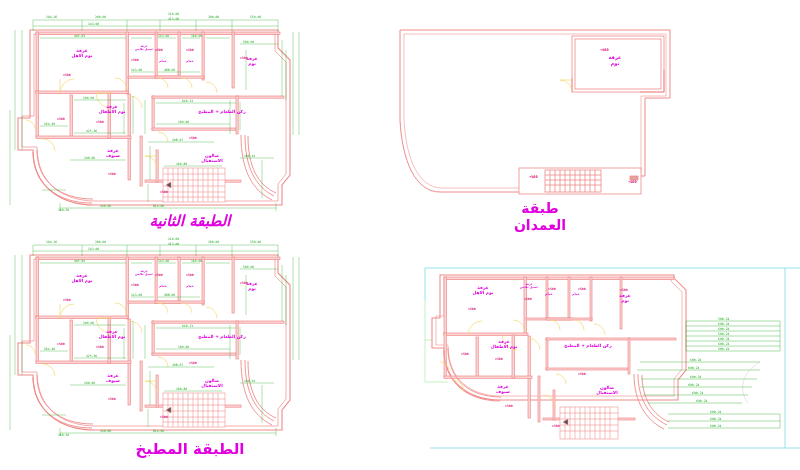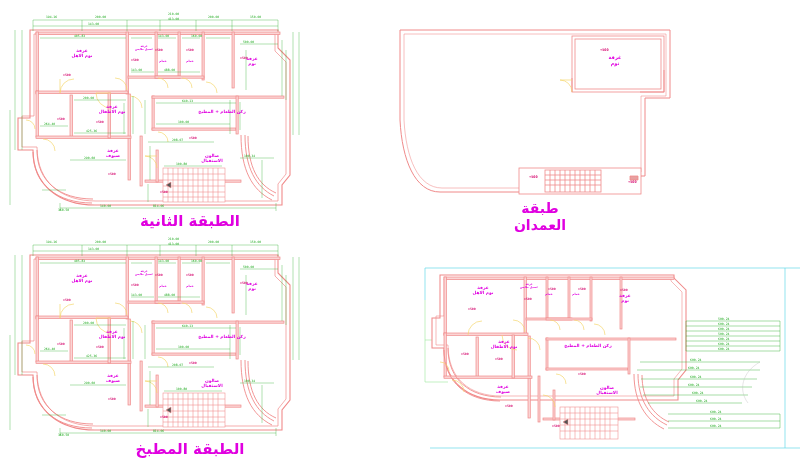--- a/index.html
+++ b/index.html
@@ -12,21 +12,21 @@
   .plan-title{
     position:absolute;
     color:#e000e0;
     font-family:"DejaVu Sans","Liberation Sans",sans-serif;
     font-weight:bold;
     white-space:pre;
     text-align:center;
     letter-spacing:1px;
     direction:rtl;
   }
-  #title-second{left:60px;top:212px;width:260px;font-size:15px;}
+  #title-second{left:60px;top:212px;width:260px;font-size:15px;font-style:italic;}
   #title-mezz{left:440px;top:200px;width:200px;font-size:14px;line-height:17px;}
   #title-first{left:60px;top:440px;width:260px;font-size:15px;}
 
   .room-label{
     position:absolute;color:#e000e0;font-size:4.4px;line-height:5.1px;
     text-align:center;direction:rtl;white-space:pre;font-weight:bold;
     transform-origin:center center;
   }
   .dim-txt{
     position:absolute;color:#1faa1f;font-size:3.1px;white-space:nowrap;

